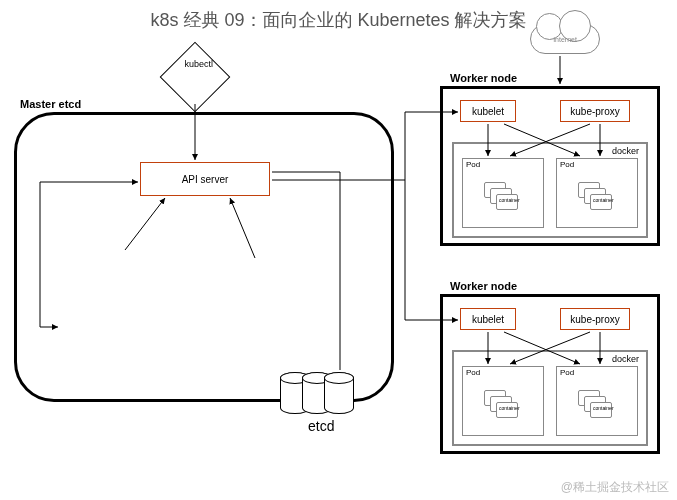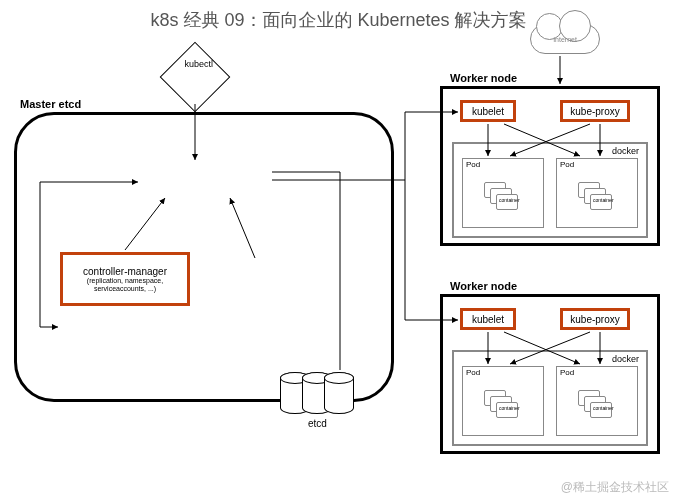--- a/index.html
+++ b/index.html
@@ -1,20 +1,20 @@
 <!DOCTYPE html>
 <html><head>
 <meta charset="utf-8">
 <style>
 *{box-sizing:border-box;margin:0;padding:0}
 body{width:677px;height:500px;background:#fff;font-family:Arial,sans-serif;position:relative;overflow:hidden}
 .title{text-align:center;font-size:18px;color:#555;padding:8px 0;font-weight:normal}
 .canvas{position:absolute;top:32px;left:0;width:677px;height:468px}
-.box{position:absolute;border:3px solid #c2410c;background:#fff;font-size:10px;display:flex;align-items:center;justify-content:center;text-align:center}
-.lbl{position:absolute;font-size:10px;color:#000}
+.box{position:absolute;border:1px solid #c2410c;background:#fff;font-size:10px;display:flex;align-items:center;justify-content:center;text-align:center}
+.lbl{position:absolute;font-size:14px;color:#000}
 .master{position:absolute;left:14px;top:80px;width:380px;height:290px;border:3px solid #000;border-radius:40px}
 .worker{position:absolute;border:3px solid #000;background:#fff}
 .docker{position:absolute;border:2px solid #888;background:#fff}
 .pod{position:absolute;border:1px solid #888;background:#fff}
 .diamond{position:absolute;width:50px;height:50px;transform:rotate(45deg);border:1px solid #000;background:#fff}
 .diamond span{transform:rotate(-45deg);font-size:9px;display:block}
 .cloud{position:absolute;width:70px;height:30px;border:1px solid #888;border-radius:15px;background:#fff;font-size:7px;display:flex;align-items:center;justify-content:center;color:#888}
 .cloud:before,.cloud:after{content:'';position:absolute;border:1px solid #888;border-radius:50%;background:#fff}
 .cloud:before{width:25px;height:25px;left:5px;top:-12px}
 .cloud:after{width:30px;height:30px;right:8px;top:-15px}
@@ -35,24 +35,21 @@
   <div class="cloud" style="left:530px;top:-8px">
       <span style="position:relative;z-index:1">Internet</span>
     </div>
 
   <div class="diamond" style="left:170px;top:20px">
       <span>kubectl</span>
     </div>
 
   <div class="lbl" style="left:20px;top:66px;font-weight:bold;font-size:11px">Master etcd</div>
   <div class="master"></div>
-  <div class="box" style="left:60px;top:220px;width:130px;height:54px;flex-direction:column;line-height:1.1">
-    <span>controller-manager</span>
-    <span style="font-size:7px">(replication, namespace, serviceaccounts, ...)</span>
-  </div>
+  <div class="box" style="left:140px;top:130px;width:130px;height:34px">API server</div>
 
   <div class="cyl" style="left:280px;top:340px"></div>
   <div class="cyl" style="left:302px;top:340px"></div>
   <div class="cyl" style="left:324px;top:340px"></div>
   <div class="lbl" style="left:308px;top:386px">etcd</div>
 
   <div class="lbl" style="left:450px;top:40px;font-weight:bold;font-size:11px">Worker node</div>
   <div class="worker" style="left:440px;top:54px;width:220px;height:160px"></div>
   <div class="box" style="left:460px;top:68px;width:56px;height:22px">kubelet</div>
   <div class="box" style="left:560px;top:68px;width:70px;height:22px">kube-proxy</div>

